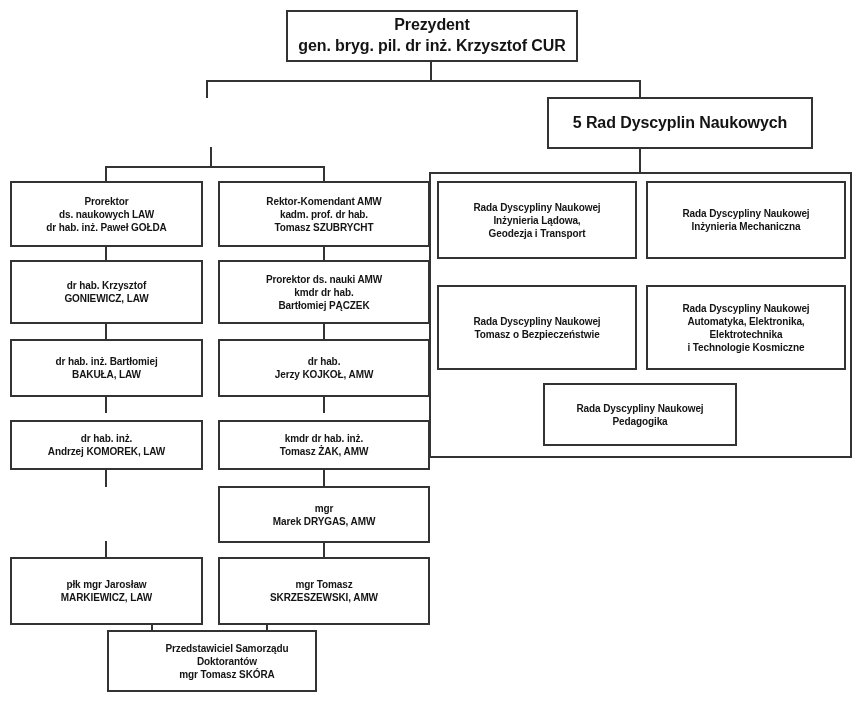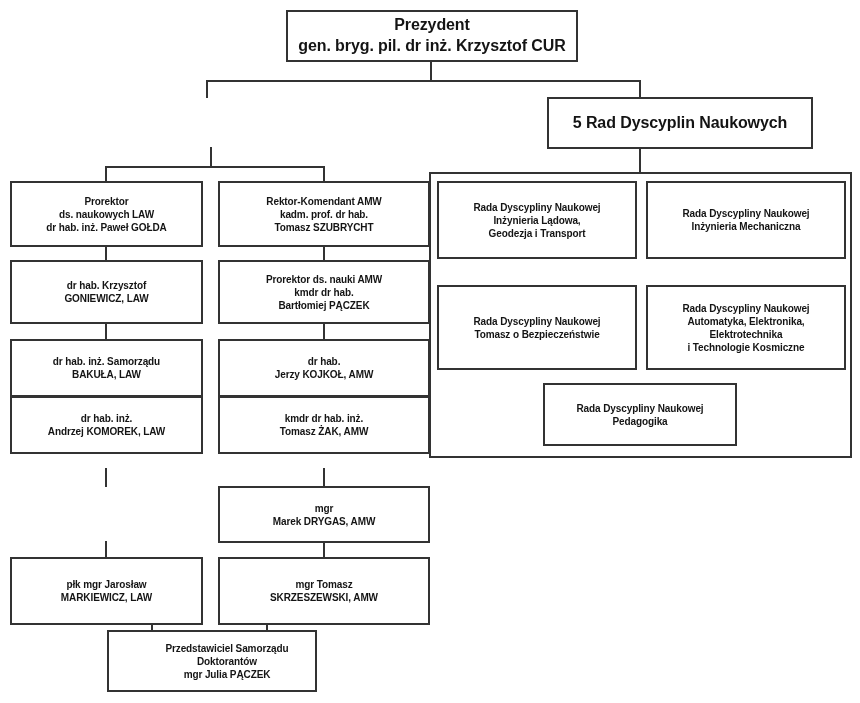--- a/index.html
+++ b/index.html
@@ -22,21 +22,21 @@
 
   #b-president { left: 286px; top: 10px;  width: 292px; height: 52px; }
   #b-assembly  { left: 78px;  top: 97px;  width: 267px; height: 52px; }
   #b-councils  { left: 507px; top: 97px;  width: 266px; height: 52px; margin-left: 40px; }
 
   .law { left: 10px;  width: 193px; }
   .amw { left: 218px; width: 212px; }
   .row0 { top: 181px; height: 66px; }
   .row1 { top: 260px; height: 64px; }
   .row2 { top: 339px; height: 58px; }
-  .row3 { top: 396px; height: 58px; }
+  .row3 { top: 420px; height: 50px; }
   .row4 { top: 486px; height: 57px; }
   .row5 { top: 557px; height: 68px; }
 
   #b-doctoral { left: 107px; top: 630px; width: 210px; height: 62px; padding-left: 32px; }
 
   #councils-panel {
     position: absolute; box-sizing: border-box;
     left: 429px; top: 172px; width: 423px; height: 286px;
     border: 2px solid #333333; background: #ffffff;
   }
@@ -109,21 +109,21 @@
   <div class="box law row0">
     <span>Prorektor</span>
     <span>ds. naukowych LAW</span>
     <span>dr hab. inż. Paweł GOŁDA</span>
   </div>
   <div class="box law row1">
     <span>dr hab. Krzysztof</span>
     <span>GONIEWICZ, LAW</span>
   </div>
   <div class="box law row2">
-    <span>dr hab. inż. Samorządu</span>
+    <span>dr hab. inż. Bartłomiej</span>
     <span>BAKUŁA, LAW</span>
   </div>
   <div class="box law row3">
     <span>dr hab. inż.</span>
     <span>Andrzej KOMOREK, LAW</span>
   </div>
   <div class="box law row5">
     <span>płk mgr Jarosław</span>
     <span>MARKIEWICZ, LAW</span>
   </div>
@@ -151,21 +151,21 @@
     <span>Marek DRYGAS, AMW</span>
   </div>
   <div class="box amw row5">
     <span>mgr Tomasz</span>
     <span>SKRZESZEWSKI, AMW</span>
   </div>
 
   <div class="box" id="b-doctoral">
     <span>Przedstawiciel Samorządu</span>
     <span>Doktorantów</span>
-    <span>mgr Julia PĄCZEK</span>
+    <span>mgr Tomasz SKÓRA</span>
   </div>
 
   <div id="councils-panel"></div>
 
   <div class="box" id="c-0">
     <span>Rada Dyscypliny Naukowej</span>
     <span>Inżynieria Lądowa,</span>
     <span>Geodezja i Transport</span>
   </div>
   <div class="box" id="c-1">

